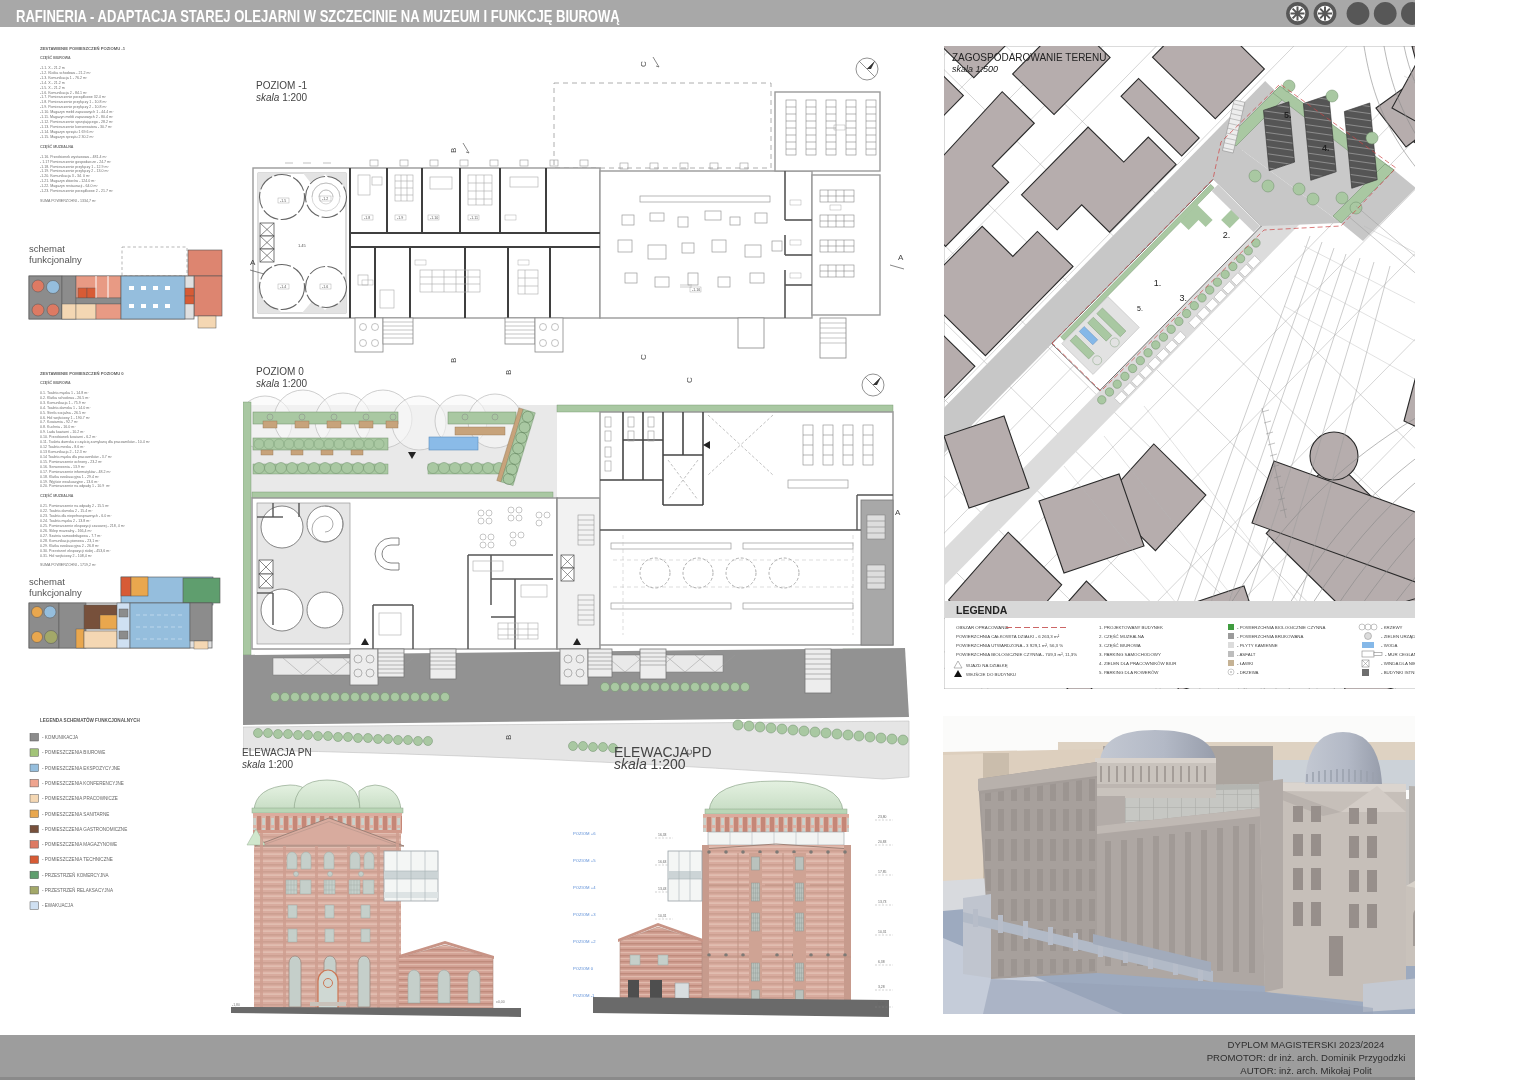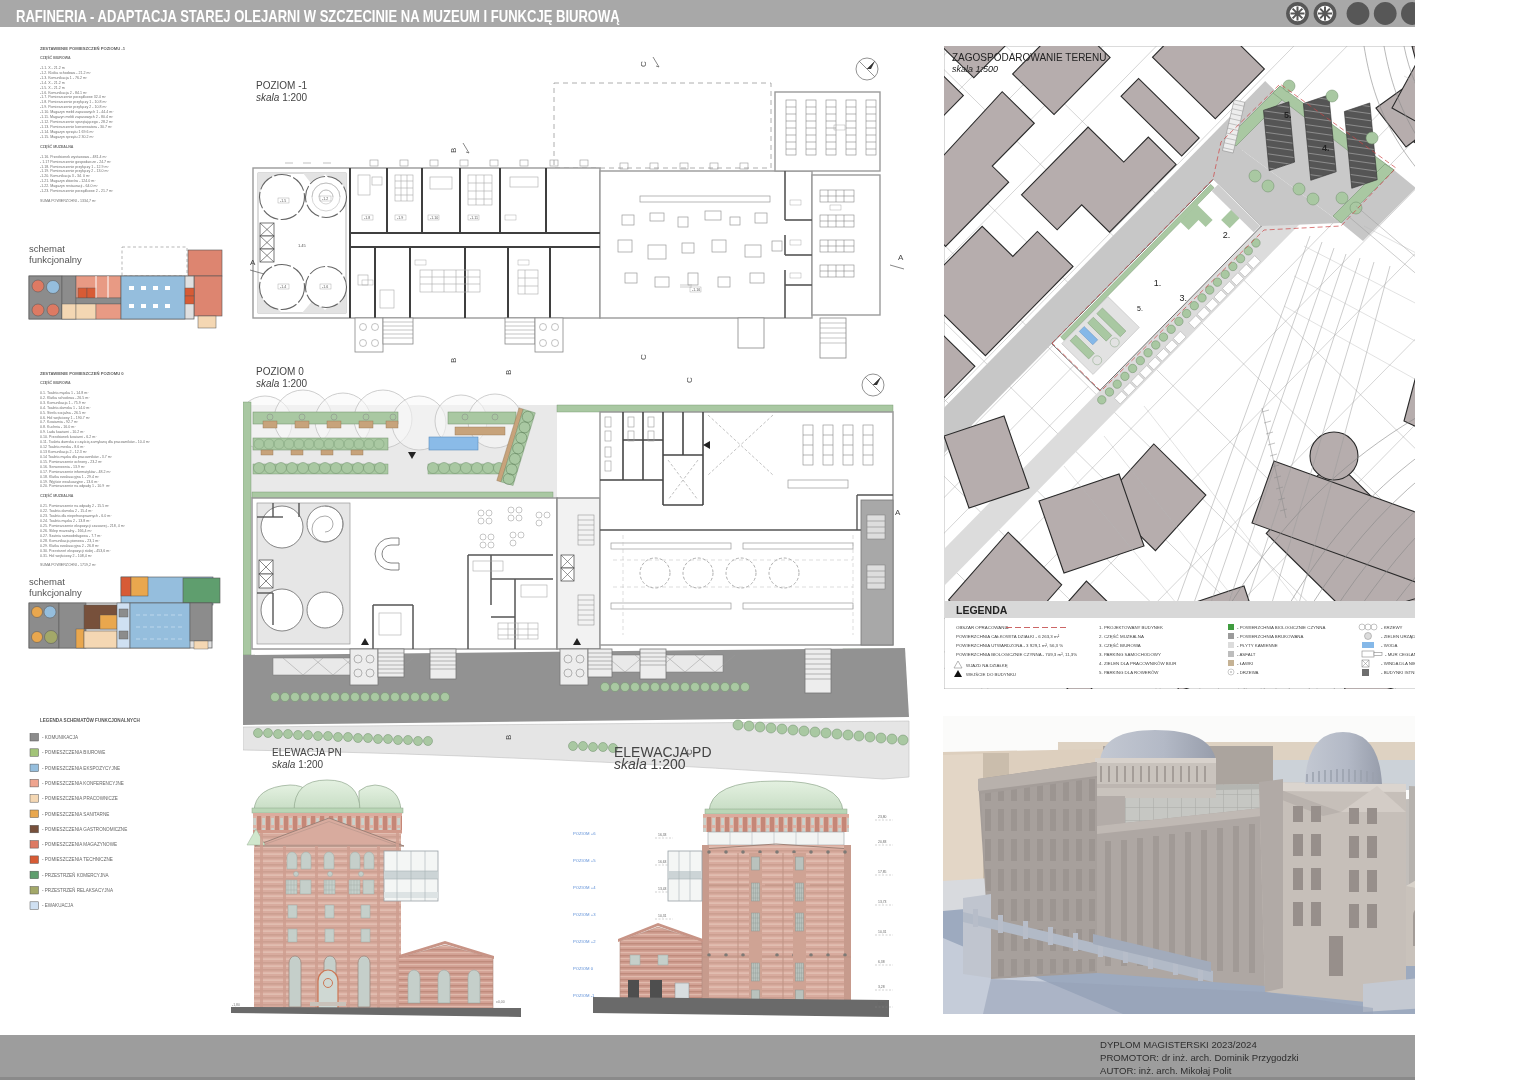--- a/index.html
+++ b/index.html
@@ -823,21 +823,21 @@
   <path d="M630,20 L638,12 L634,20 Z" fill="#333"></path>
 
   <g fill="#222">
     <path d="M165,87 l8,0 l-4,7 Z"></path>
     <path d="M460,80 l7,-4 l0,8 Z"></path>
     <path d="M118,280 l8,0 l-4,-7 Z"></path>
     <path d="M330,280 l8,0 l-4,-7 Z"></path>
   </g>
 </svg>
 
-<div class="abs" style="left:272px;top:747px;font-size:10px;color:#444;line-height:11.5px">ELEWACJA PN<br><i>skala</i> 1:200</div>
+<div class="abs" style="left:242px;top:747px;font-size:10px;color:#444;line-height:11.5px">ELEWACJA PN<br><i>skala</i> 1:200</div>
 <div class="abs" style="left:614px;top:747px;font-size:14px;color:#444;line-height:11.5px">ELEWACJA PD<br><i>skala</i> 1:200</div>
 <svg class="abs" style="left:230px;top:745px" width="680" height="290" viewBox="0 0 680 290">
   <defs>
     <pattern id="brickh" width="10" height="6" patternUnits="userSpaceOnUse">
       <rect width="10" height="6" fill="#d9a95c"></rect>
     </pattern>
     <pattern id="pinkstripe" width="8" height="7" patternUnits="userSpaceOnUse">
       <rect width="8" height="7" fill="#d8ab9e"></rect>
       <rect y="0" width="8" height="1.6" fill="#cc9f91"></rect>
       <rect y="3.5" width="8" height="1.2" fill="#e6c5b8"></rect>
@@ -1552,15 +1552,15 @@
     <path d="M150,218 L268,246 L268,256 L150,228 Z" fill="#a2abbb"></path>
     <path d="M420,268 L478,262 L486,292 L420,296 Z" fill="#c4c9d2"></path>
     <path d="M35,63 L48,263 L20,258 L20,182 L35,110 Z" fill="none"></path>
 
     <path d="M48,263 L322,276 L430,292 L430,298 L40,298 Z" fill="#96a1b6" opacity="0.55"></path>
   </g>
 </svg>
 
 <div class="abs" style="left:0;top:1035px;width:1527px;height:45px;background:#9d9d9d"></div>
 <div class="abs" style="left:0;top:1077px;width:1527px;height:3px;background:#8a8a8a"></div>
-<div class="abs" style="left:1100px;top:1038px;width:412px;font-size:9.6px;line-height:13px;color:#2e2e2e;text-align:left">DYPLOM MAGISTERSKI 2023/2024<br>PROMOTOR: dr inż. arch. Dominik Przygodzki<br>AUTOR: inż. arch. Mikołaj Polit</div>
+<div class="abs" style="left:1100px;top:1038px;width:412px;font-size:9.6px;line-height:13px;color:#2e2e2e;text-align:center">DYPLOM MAGISTERSKI 2023/2024<br>PROMOTOR: dr inż. arch. Dominik Przygodzki<br>AUTOR: inż. arch. Mikołaj Polit</div>
 
 </div>
 
 </body></html>

